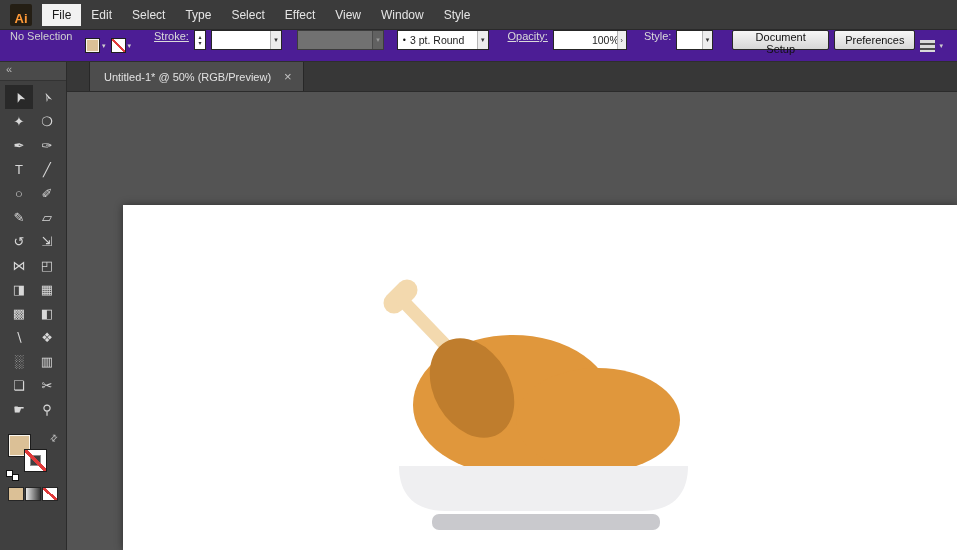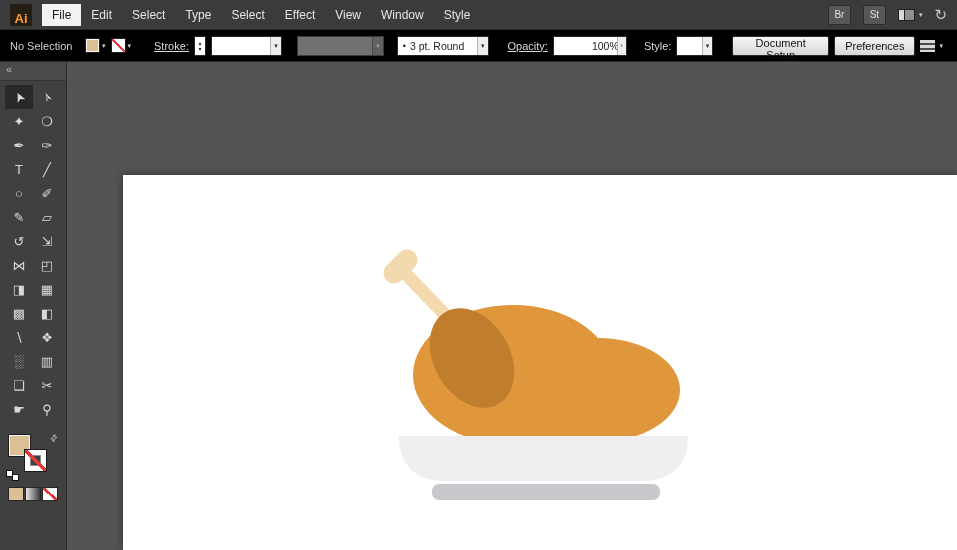--- a/index.html
+++ b/index.html
@@ -19,22 +19,22 @@
   .menubar-right { margin-left: auto; display: flex; align-items: center; gap: 12px; }
   .badge { background: #575757; border: 1px solid #2c2c2c; color: #e0e0e0; width: 23px; height: 20px;
            font-size: 10px; border-radius: 2px; display: flex; align-items: center; justify-content: center; }
   .ws { display: flex; align-items: center; gap: 4px; }
   .ws-icon { width: 17px; height: 12px; border: 1px solid #1f1f1f; display: inline-block;
              background: linear-gradient(to right, #d8d8d8 0 35%, #1f1f1f 35% 42%, #8f8f8f 42% 100%); }
   .chev-sm { font-size: 7px; color: #cfcfcf; line-height: 1; }
   .sync { font-size: 15px; color: #c5c5c5; }
 
   
-  .controlbar { height: 32px; background: #000000; border-bottom: 1px solid #2e2e2e;
-                display: flex; align-items: center; padding: 0 10px; font-size: 11px;
+  .controlbar { height: 32px; background: #4c1d95; border-bottom: 1px solid #2e2e2e;
+                display: flex; padding: 0 10px; font-size: 11px;
                 color: #d6d6d6; gap: 5px; }
   .status { width: 70px; font-size: 11px; color: #d0d0d0; flex: none; }
   .swatch-group { display: flex; align-items: center; gap: 2px; }
   .swatch { width: 15px; height: 15px; border: 1px solid #1f1f1f; display: inline-block;
             box-shadow: inset 0 0 0 1px rgba(255,255,255,.85); position: relative; background: #fff; }
   .slash { position: absolute; inset: 0;
            background: linear-gradient(to top right, transparent 43%, #e03a3a 43% 57%, transparent 57%); }
   .cb-label { color: #dadada; }
   .cb-link { text-decoration: underline; }
   .ml18 { margin-left: 18px; } .ml14 { margin-left: 14px; } .ml12 { margin-left: 12px; }
@@ -113,29 +113,20 @@
       <div class="menu-item active">File</div>
       <div class="menu-item">Edit</div>
       <div class="menu-item">Select</div>
       <div class="menu-item">Type</div>
       <div class="menu-item">Select</div>
       <div class="menu-item">Effect</div>
       <div class="menu-item">View</div>
       <div class="menu-item">Window</div>
       <div class="menu-item">Style</div>
     </nav>
-  <div class="menubar-right">
-    <button class="badge">Br</button>
-    <button class="badge">St</button>
-    <div class="ws">
-      <span class="ws-icon"></span>
-      <span class="chev-sm">▾</span>
-    </div>
-    <span class="sync">↻</span>
-  </div>
 </header>
 
 <div class="controlbar">
   <span class="status">No Selection</span>
 
   <div class="swatch-group">
     <span class="swatch" style="background: rgb(219, 192, 150);"></span>
     <span class="chev-sm">▾</span>
   </div>
   <div class="swatch-group">
@@ -295,20 +286,26 @@
     <div class="minis">
       <div class="mini" style="background: rgb(219, 192, 150);"></div>
       <div class="mini gradient"></div>
       <div class="mini">
           <i class="slash"></i>
         </div>
     </div>
   </aside>
 
   <section class="doc">
+    <div class="tabbar">
+      <div class="tab">
+        <span>Untitled-1* @ 50% (RGB/Preview)</span>
+        <span class="tab-close">×</span>
+      </div>
+    </div>
     <div class="canvas">
       <div class="artboard">
         <svg class="turkey" width="834" height="345" viewBox="0 0 834 345">
           <line x1="271" y1="98" x2="284" y2="85" stroke-width="21" stroke-linecap="round" stroke="#F3D9AE"></line>
           <line x1="280" y1="96" x2="330" y2="148" stroke-width="13" stroke-linecap="round" stroke="#F3D9AE"></line>
           <ellipse cx="390" cy="200" rx="100" ry="70" fill="#E0973C"></ellipse>
           <ellipse cx="475" cy="215" rx="82" ry="52" fill="#E0973C"></ellipse>
           <ellipse cx="349" cy="183" rx="38" ry="53" transform="rotate(-30 349 183)" fill="#BF7D2D"></ellipse>
           <path d="M276,261 L565,261 C565,287 552,306 518,306 L323,306 C289,306 276,287 276,261 Z" fill="#EFEFF1"></path>
           <rect x="309" y="309" width="228" height="16" rx="7" fill="#C9C9CD"></rect>

